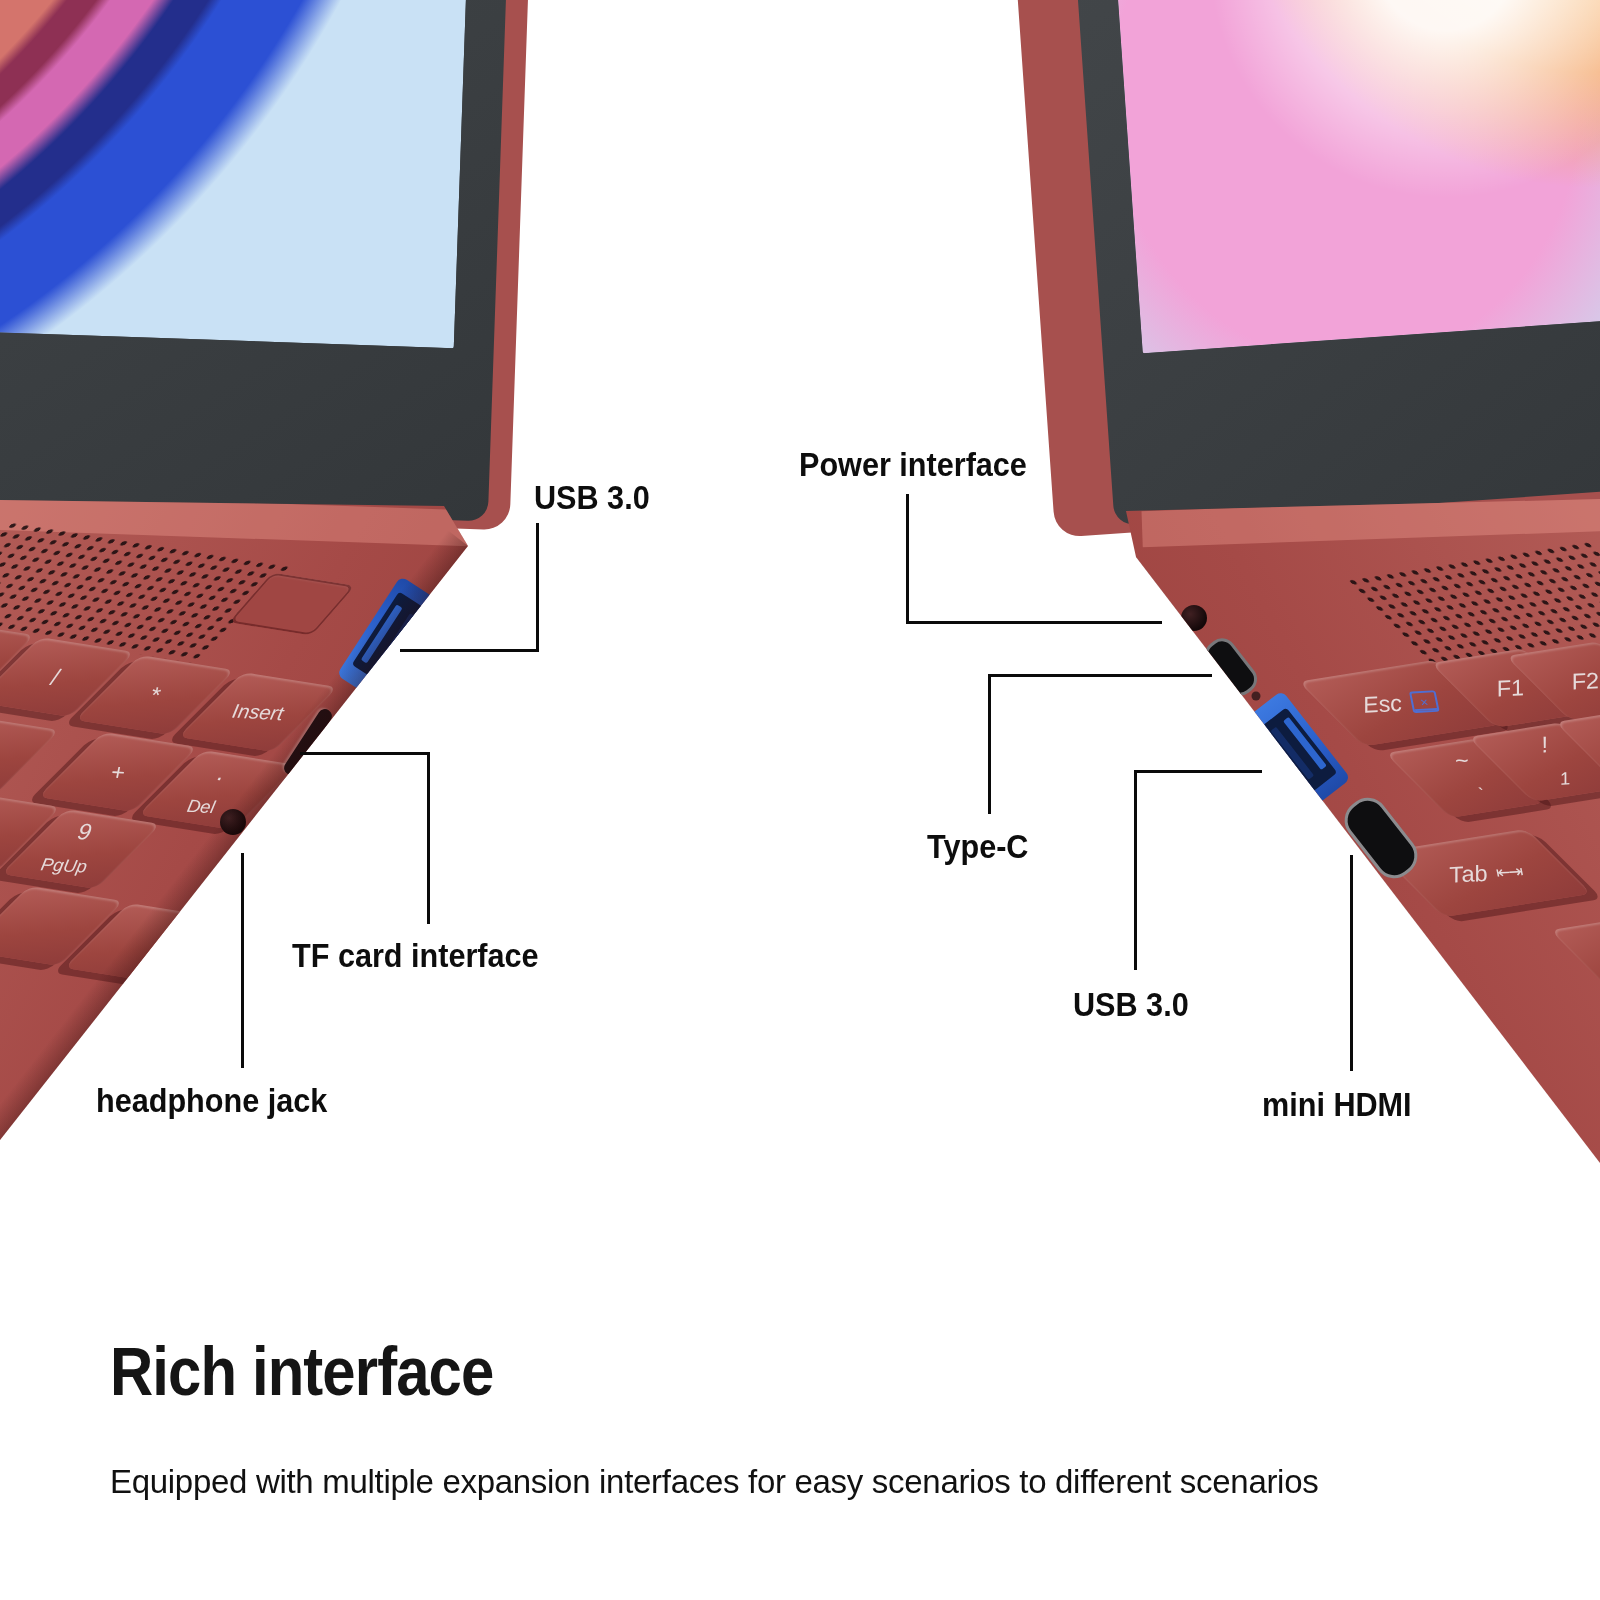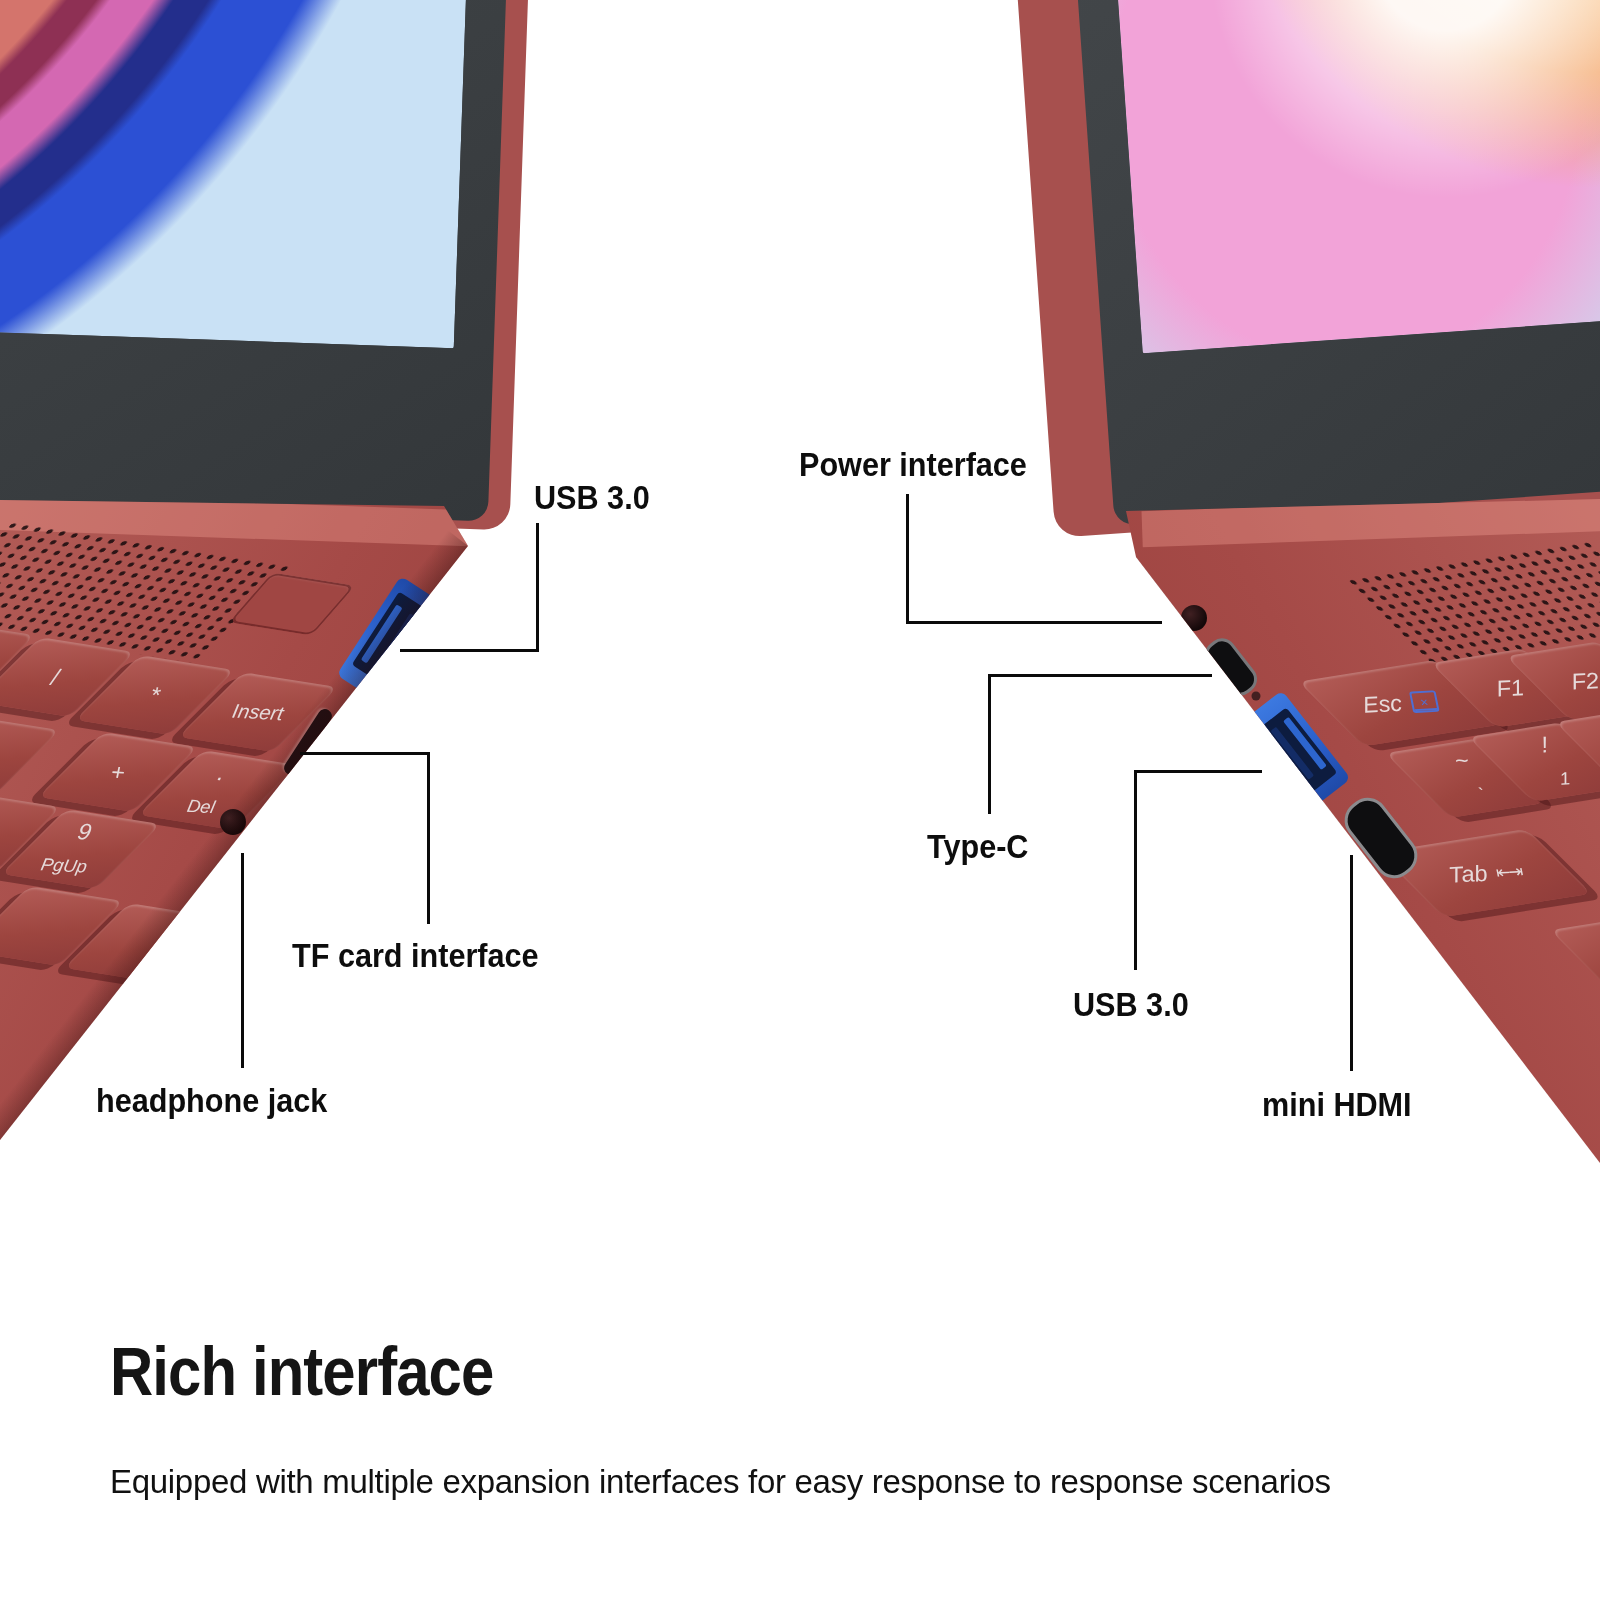--- a/index.html
+++ b/index.html
@@ -206,15 +206,15 @@
   <div class="lv" style="left:988px;top:674px;height:140px"></div>
 
   <div class="callout" style="left:1073px;top:987px">USB 3.0</div>
   <div class="lh" style="left:1134px;top:770px;width:128px"></div>
   <div class="lv" style="left:1134px;top:770px;height:200px"></div>
 
   <div class="callout" style="left:1262px;top:1087px">mini HDMI</div>
   <div class="lv" style="left:1350px;top:855px;height:216px"></div>
 
   <div id="title">Rich interface</div>
-  <div id="subtitle">Equipped with multiple expansion interfaces for easy response to response scenarios</div>
+  <div id="subtitle">Equipped with multiple expansion interfaces for easy scenarios to different scenarios</div>
 
 </div>
 
 </body></html>

